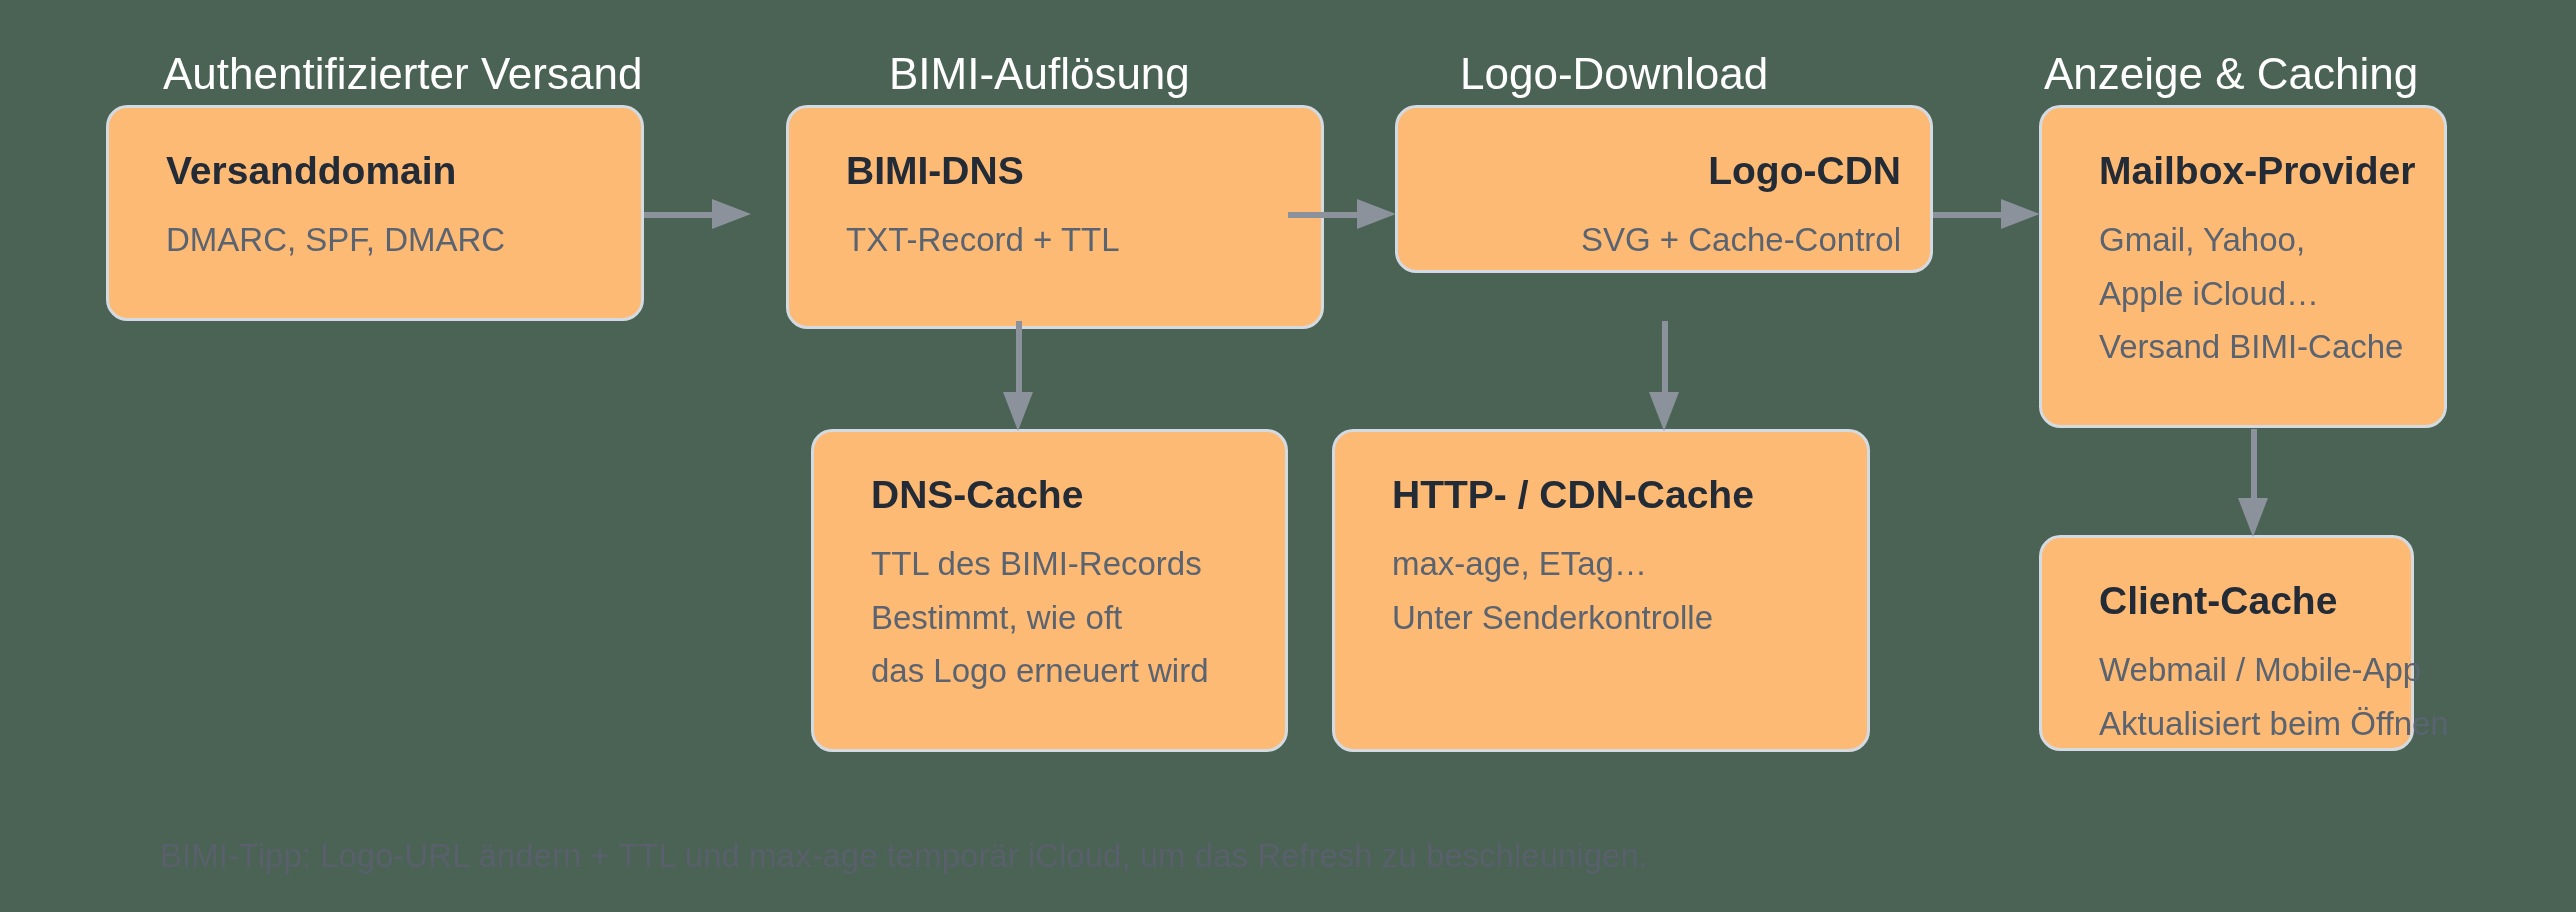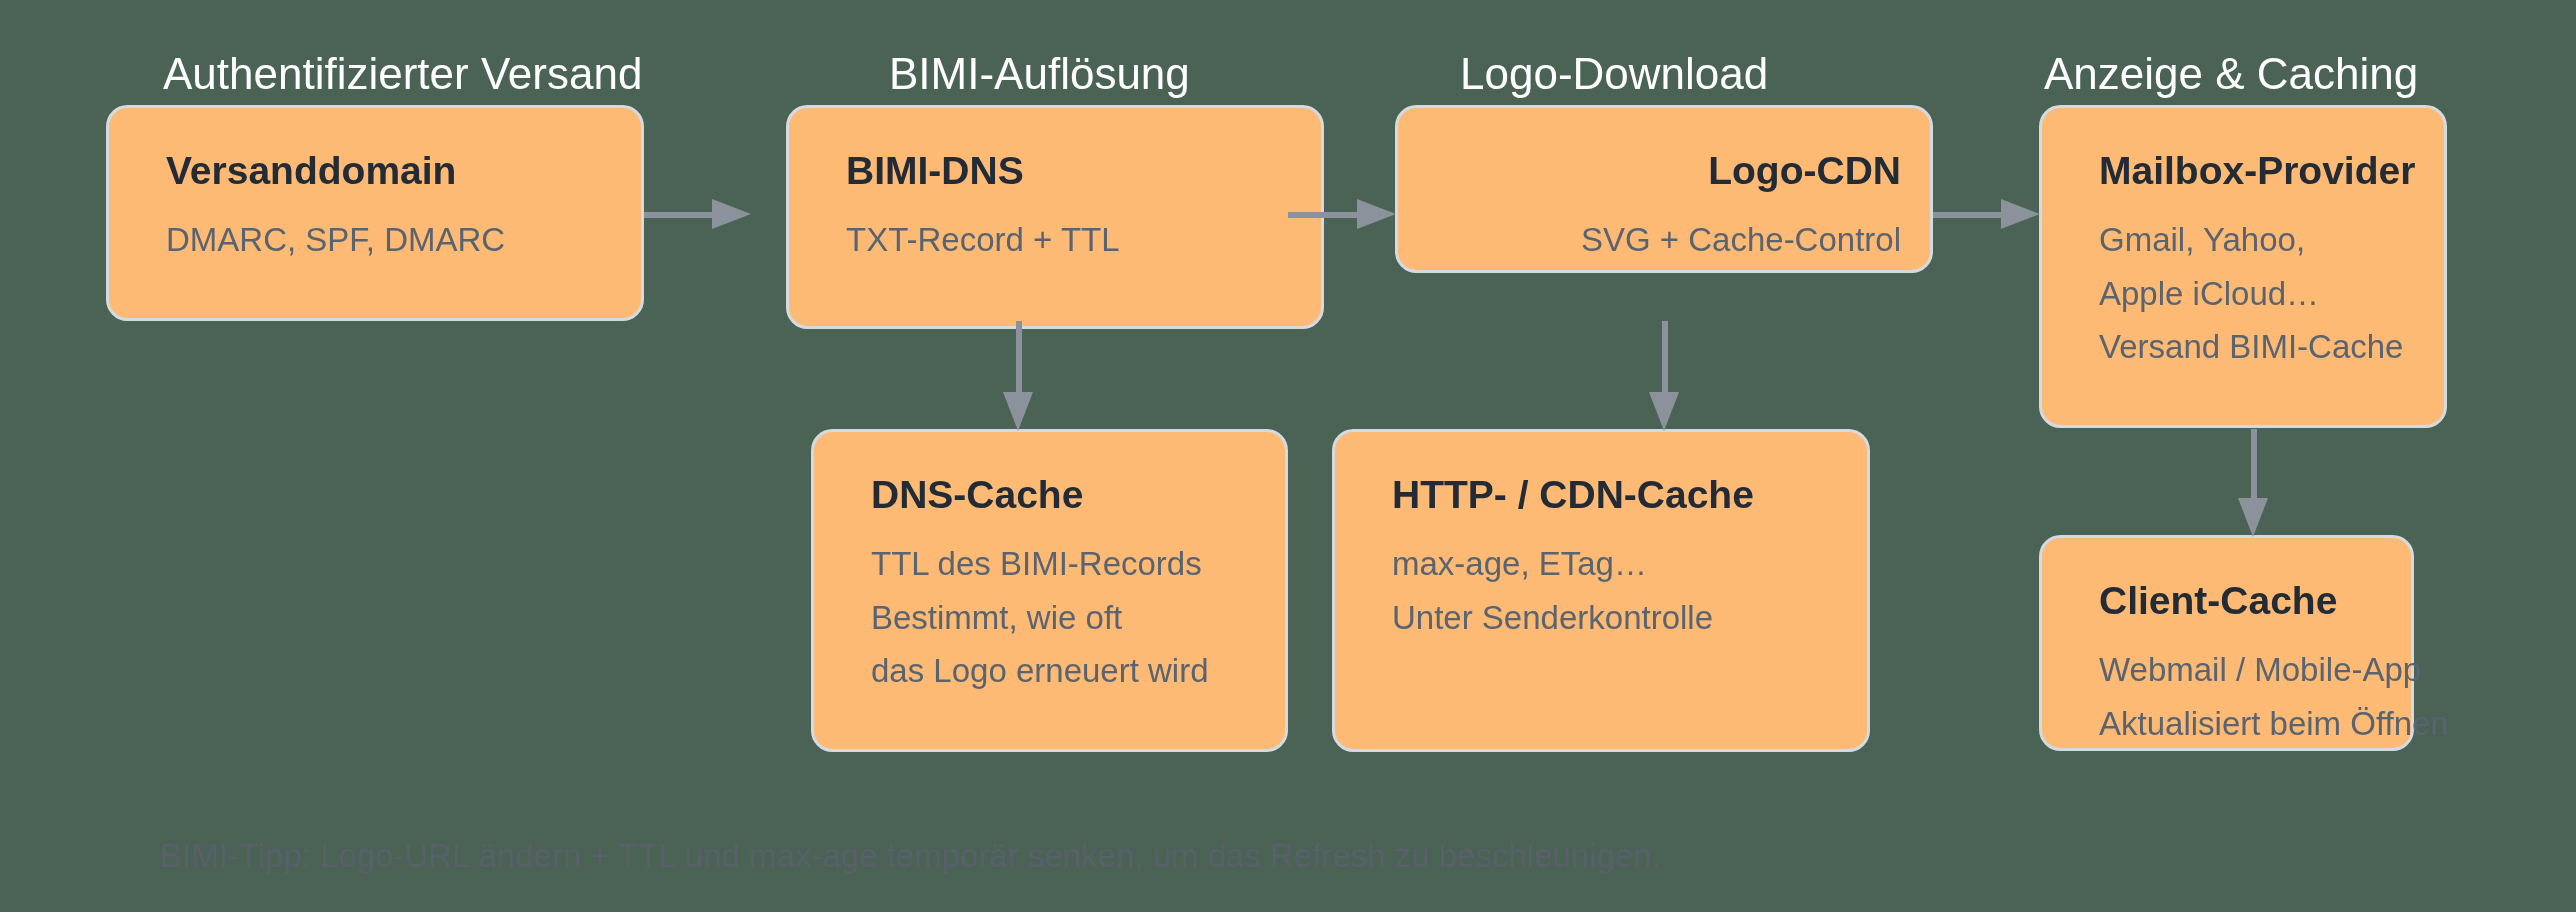--- a/index.html
+++ b/index.html
@@ -172,16 +172,16 @@
   </div>
   <div>
     <div class="shaft-v" style="left:1662px; top:321px; height:72px;"></div>
     <div class="head-down" style="left:1649px; top:392px;"></div>
   </div>
   <div>
     <div class="shaft-v" style="left:2251px; top:429px; height:69px;"></div>
     <div class="head-down" style="left:2238px; top:498px;"></div>
   </div>
 
-  <div class="tip">BIMI-Tipp: Logo-URL ändern + TTL und max-age temporär senken, um das Refresh zu beschleunigen.</div>
+  <div class="tip">BIMI-Tipp: Logo-URL ändern + TTL und max-age temporär iCloud, um das Refresh zu beschleunigen.</div>
 
 </div>
 
 
 </body></html>

